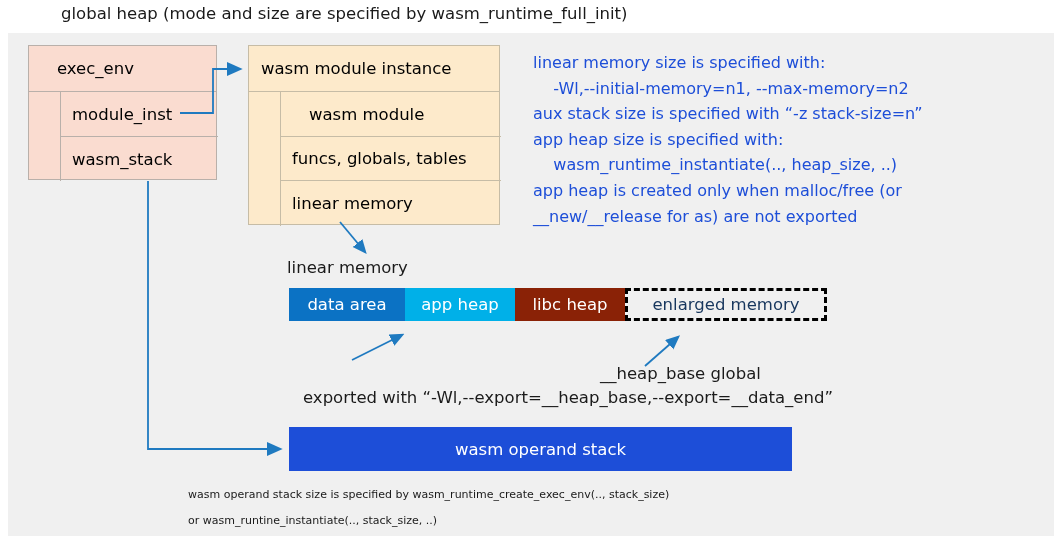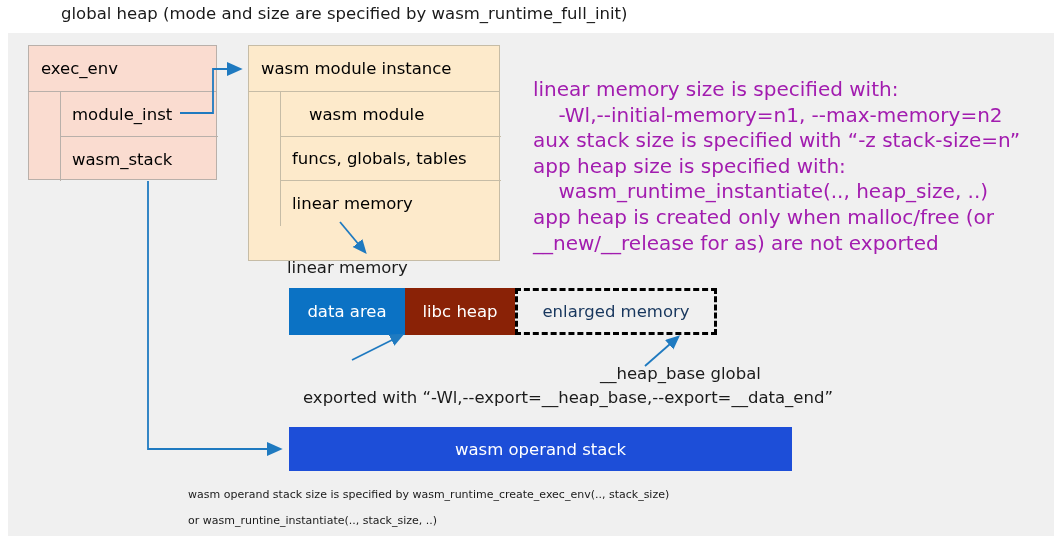--- a/index.html
+++ b/index.html
@@ -36,36 +36,36 @@
   }
 
   
   .execenv{
     left:28px;top:45px;width:189px;height:135px;
     background:#fadcd0;border:1px solid #b9b0aa;
   }
   .execenv .row0{
     position:absolute;left:0;top:0;width:100%;height:46px;
     border-bottom:1px solid #b9b0aa;
-    padding-left:12px;
+    padding-left:28px;
   }
   .execenv .row1{
     position:absolute;left:31px;top:46px;width:158px;height:45px;
     border-left:1px solid #b9b0aa;border-bottom:1px solid #b9b0aa;
     padding-left:11px;
   }
   .execenv .row2{
     position:absolute;left:31px;top:91px;width:158px;height:44px;
     border-left:1px solid #b9b0aa;
     padding-left:11px;
   }
 
   
   .wmi{
-    left:248px;top:45px;width:252px;height:216px;
+    left:248px;top:45px;width:252px;height:180px;
     background:#fdeacb;border:1px solid #c6bca6;
   }
   .wmi .row0{
     position:absolute;left:0;top:0;width:100%;height:46px;
     border-bottom:1px solid #c6bca6;
     padding-left:12px;
   }
   .wmi .row1{
     position:absolute;left:31px;top:46px;width:221px;height:45px;
     border-left:1px solid #c6bca6;border-bottom:1px solid #c6bca6;
@@ -78,33 +78,32 @@
   }
   .wmi .row3{
     position:absolute;left:31px;top:135px;width:221px;height:45px;
     border-left:1px solid #c6bca6;
     padding-left:11px;
   }
 
   
   .notes{
     position:absolute;left:533px;top:50px;width:510px;
-    font-size:20px;line-height:25.6px;
+    font-size:16px;line-height:25.6px;
     white-space:pre;
-    color:#a21caf;
-    margin-top:27px;
+    color:#1d4ed8;
   }
 
   
   .lm-label{
     position:absolute;left:287px;top:258px;
     font-size:16.5px;color:#1a1a1a;white-space:nowrap;
   }
   .membar{
-    position:absolute;left:289px;top:288px;height:47px;
+    position:absolute;left:289px;top:288px;height:33px;
     display:flex;
   }
   .seg{
     display:flex;align-items:center;justify-content:center;
     font-size:16.5px;color:#ffffff;
     box-sizing:border-box;white-space:nowrap;
   }
   .seg.enlarged{
     color:#17365d;
     background:#f0f0f0;
@@ -160,20 +159,21 @@
     -Wl,--initial-memory=n1, --max-memory=n2
 aux stack size is specified with “-z stack-size=n”
 app heap size is specified with:
     wasm_runtime_instantiate(.., heap_size, ..)
 app heap is created only when malloc/free (or
 __new/__release for as) are not exported</div>
 
   <div class="lm-label">linear memory</div>
   <div class="membar">
       <div class="seg" style="width: 116px; background: rgb(11, 114, 196);">data area</div>
+      <div class="seg" style="width: 110px; background: rgb(0, 176, 232);">app heap</div>
       <div class="seg" style="width: 110px; background: rgb(138, 34, 6);">libc heap</div>
       <div class="seg enlarged" style="width: 202px;">enlarged memory</div>
     </div>
 
   <div class="ann ann-heap-base">__heap_base global</div>
   <div class="ann ann-exported">exported with “-Wl,--export=__heap_base,--export=__data_end”</div>
 
   <div class="opstack">wasm operand stack</div>
   <div class="bottomnote">wasm operand stack size is specified by wasm_runtime_create_exec_env(.., stack_size)
 or wasm_runtine_instantiate(.., stack_size, ..)</div>

